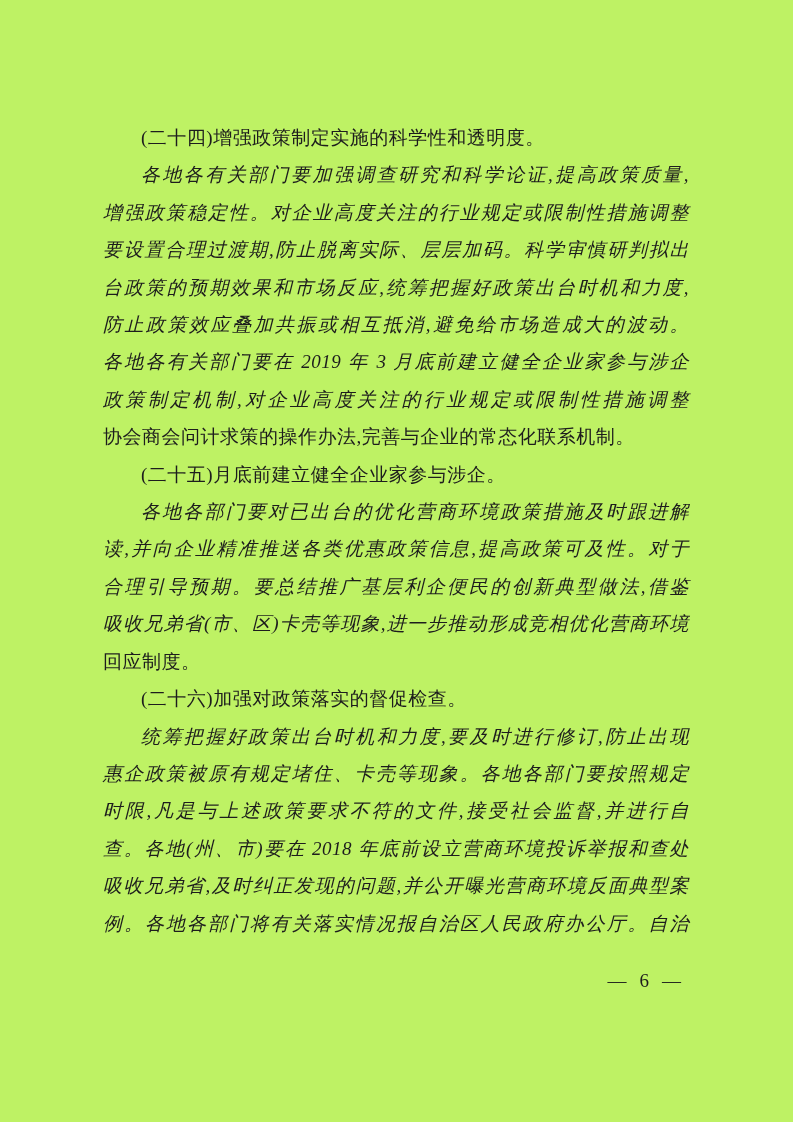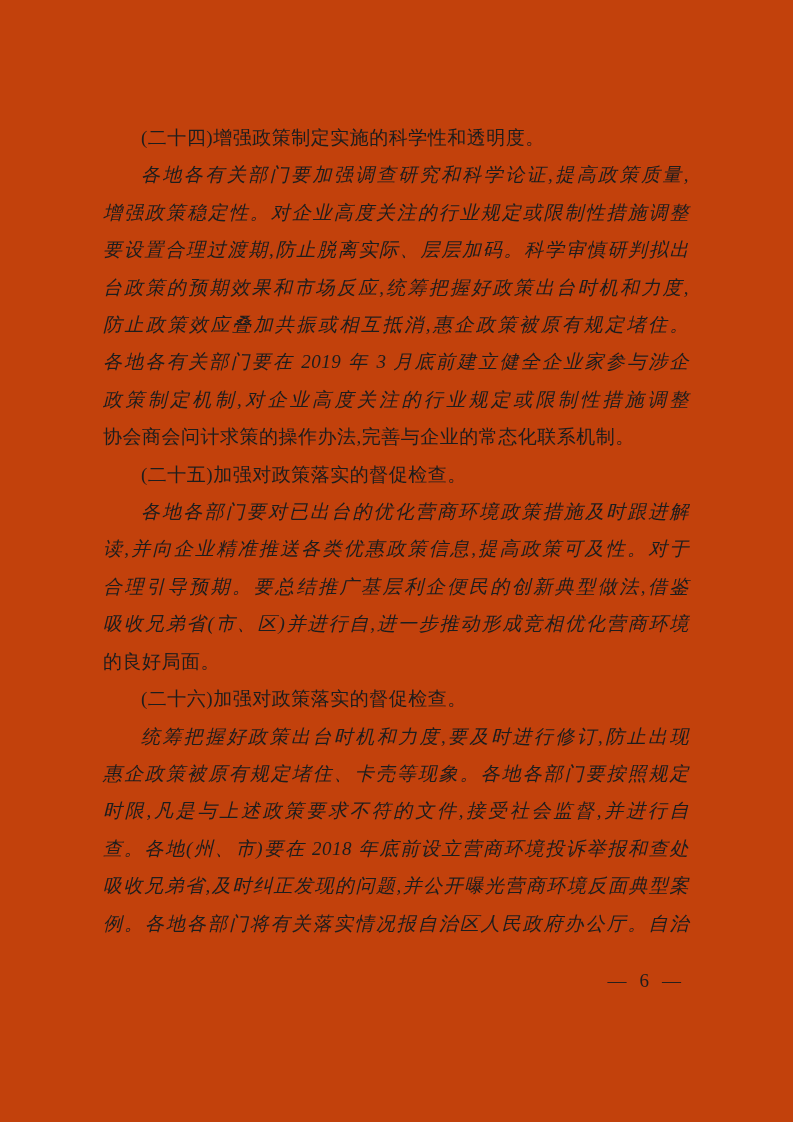--- a/index.html
+++ b/index.html
@@ -10,21 +10,21 @@
   body {
     background: #ffffff;
     font-family: "Liberation Serif", "DejaVu Serif", serif;
     color: #1d1d1d;
     position: relative;
     overflow: hidden;
   }
   .page {
     position: absolute;
     inset: 0;
-    background: #c2410c;
+    background: #bef264;
   }
   .content {
     position: absolute;
     left: 103px;
     top: 119px;
     width: 586px;
   }
   .para { display: block; }
   .line {
     font-size: 19px;
@@ -59,34 +59,34 @@
   <main class="content" id="doc-content">
 
   <div class="para section-heading">
         <div class="line indent">(二十四)增强政策制定实施的科学性和透明度。</div>
       </div>
       <div class="para body">
         <div class="line indent fill">各地各有关部门要加强调查研究和科学论证,提高政策质量,</div>
         <div class="line fill">增强政策稳定性。对企业高度关注的行业规定或限制性措施调整</div>
         <div class="line fill">要设置合理过渡期,防止脱离实际、层层加码。科学审慎研判拟出</div>
         <div class="line fill">台政策的预期效果和市场反应,统筹把握好政策出台时机和力度,</div>
-        <div class="line fill">防止政策效应叠加共振或相互抵消,惠企政策被原有规定堵住。</div>
+        <div class="line fill">防止政策效应叠加共振或相互抵消,避免给市场造成大的波动。</div>
         <div class="line fill">各地各有关部门要在 2019 年 3 月底前建立健全企业家参与涉企</div>
         <div class="line fill">政策制定机制,对企业高度关注的行业规定或限制性措施调整</div>
         <div class="line">协会商会问计求策的操作办法,完善与企业的常态化联系机制。</div>
       </div>
       <div class="para section-heading">
-        <div class="line indent">(二十五)加强对政策落实的督促检查。</div>
+        <div class="line indent">(二十五)月底前建立健全企业家参与涉企。</div>
       </div>
       <div class="para body">
         <div class="line indent fill">各地各部门要对已出台的优化营商环境政策措施及时跟进解</div>
         <div class="line fill">读,并向企业精准推送各类优惠政策信息,提高政策可及性。对于</div>
         <div class="line fill">合理引导预期。要总结推广基层利企便民的创新典型做法,借鉴</div>
-        <div class="line fill">吸收兄弟省(市、区)并进行自,进一步推动形成竞相优化营商环境</div>
-        <div class="line">的良好局面。</div>
+        <div class="line fill">吸收兄弟省(市、区)卡壳等现象,进一步推动形成竞相优化营商环境</div>
+        <div class="line">回应制度。</div>
       </div>
       <div class="para section-heading">
         <div class="line indent">(二十六)加强对政策落实的督促检查。</div>
       </div>
       <div class="para body">
         <div class="line indent fill">统筹把握好政策出台时机和力度,要及时进行修订,防止出现</div>
         <div class="line fill">惠企政策被原有规定堵住、卡壳等现象。各地各部门要按照规定</div>
         <div class="line fill">时限,凡是与上述政策要求不符的文件,接受社会监督,并进行自</div>
         <div class="line fill">查。各地(州、市)要在 2018 年底前设立营商环境投诉举报和查处</div>
         <div class="line fill">吸收兄弟省,及时纠正发现的问题,并公开曝光营商环境反面典型案</div>

